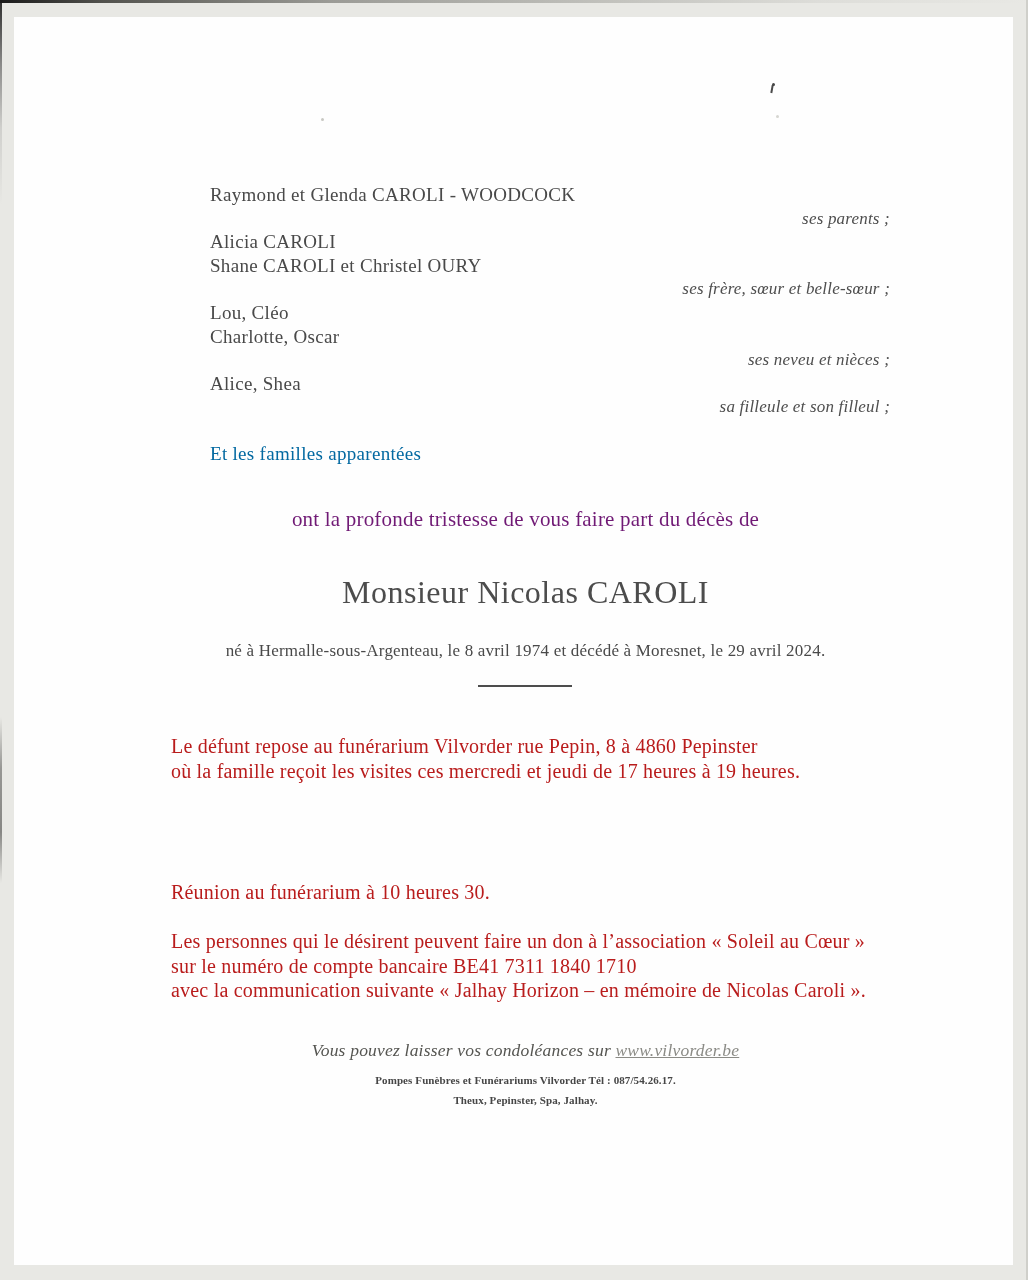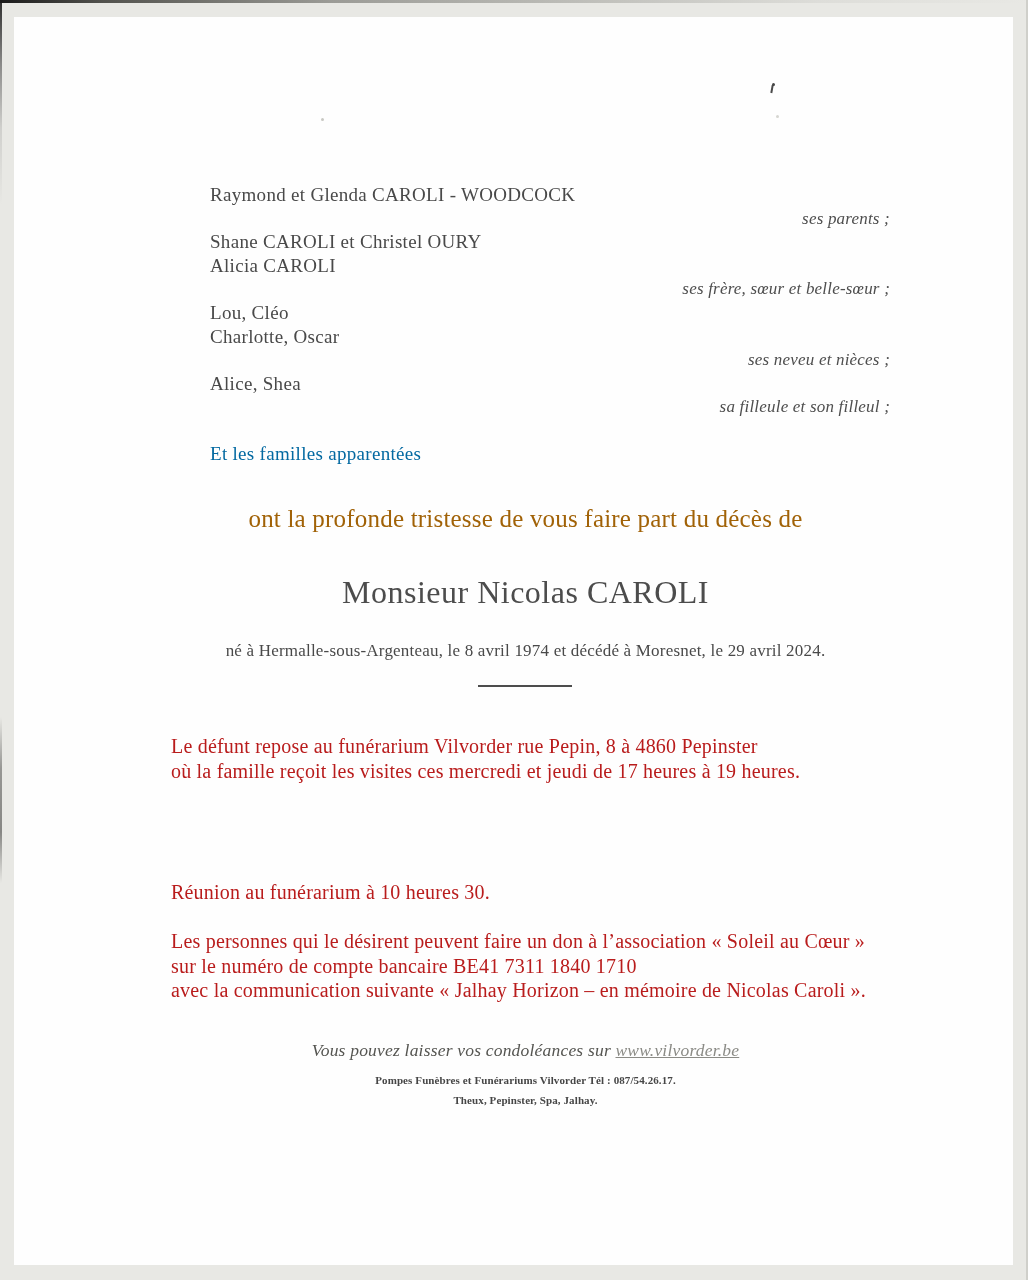--- a/index.html
+++ b/index.html
@@ -82,21 +82,21 @@
   }
 
   .closing-line {
     left: 196px; top: 425px;
     font-size: 19px; line-height: 24px;
     color: #0369a1; letter-spacing: 0.3px; white-space: nowrap;
   }
 
   .centered { left: 157px; width: 709px; text-align: center; white-space: nowrap; }
 
-  .intro-line { top: 490px; font-size: 25px; line-height: 24px; color: #a16207; letter-spacing: 0.2px; }
+  .intro-line { top: 490px; font-size: 21px; line-height: 24px; color: #701a75; letter-spacing: 0.2px; }
 
   .deceased-title {
     top: 553px;
     font-size: 32px; line-height: 44px;
     font-weight: normal; color: #4c4c4c;
     letter-spacing: 0.5px;
   }
 
   .life-line { top: 622px; font-size: 17px; line-height: 24px; color: #494949; letter-spacing: 0.2px; }
 
@@ -139,22 +139,22 @@
 
 <div class="scan-edge-top"></div>
 <div class="scan-edge-left"></div>
 <div class="scan-edge-right"></div>
 
 <div class="paper">
 
   <div class="family">
     <div class="row name">Raymond et Glenda CAROLI - WOODCOCK</div>
     <div class="row relation">ses parents ;</div>
+    <div class="row name">Alicia CAROLI</div>
     <div class="row name">Shane CAROLI et Christel OURY</div>
-    <div class="row name">Alicia CAROLI</div>
     <div class="row relation">ses frère, sœur et belle-sœur ;</div>
     <div class="row name">Lou, Cléo</div>
     <div class="row name">Charlotte, Oscar</div>
     <div class="row relation">ses neveu et nièces ;</div>
     <div class="row name">Alice, Shea</div>
     <div class="row relation">sa filleule et son filleul ;</div>
   </div>
 
   <div class="closing-line">Et les familles apparentées</div>
 

